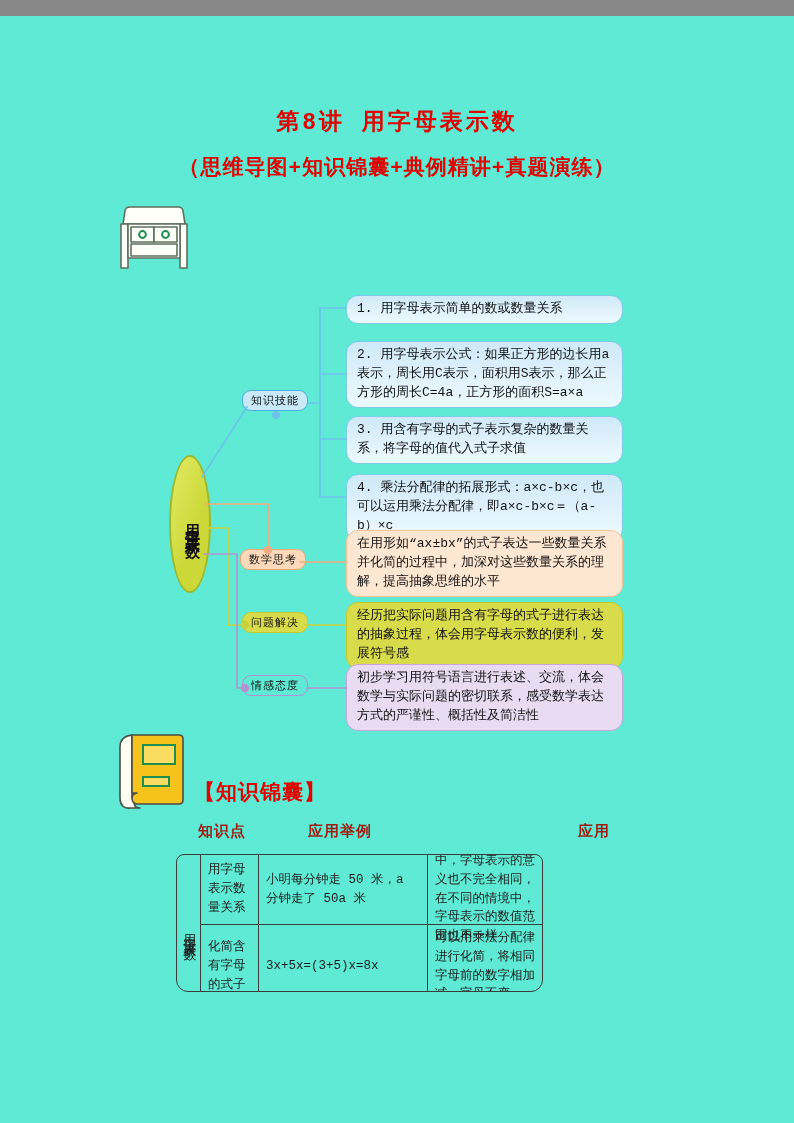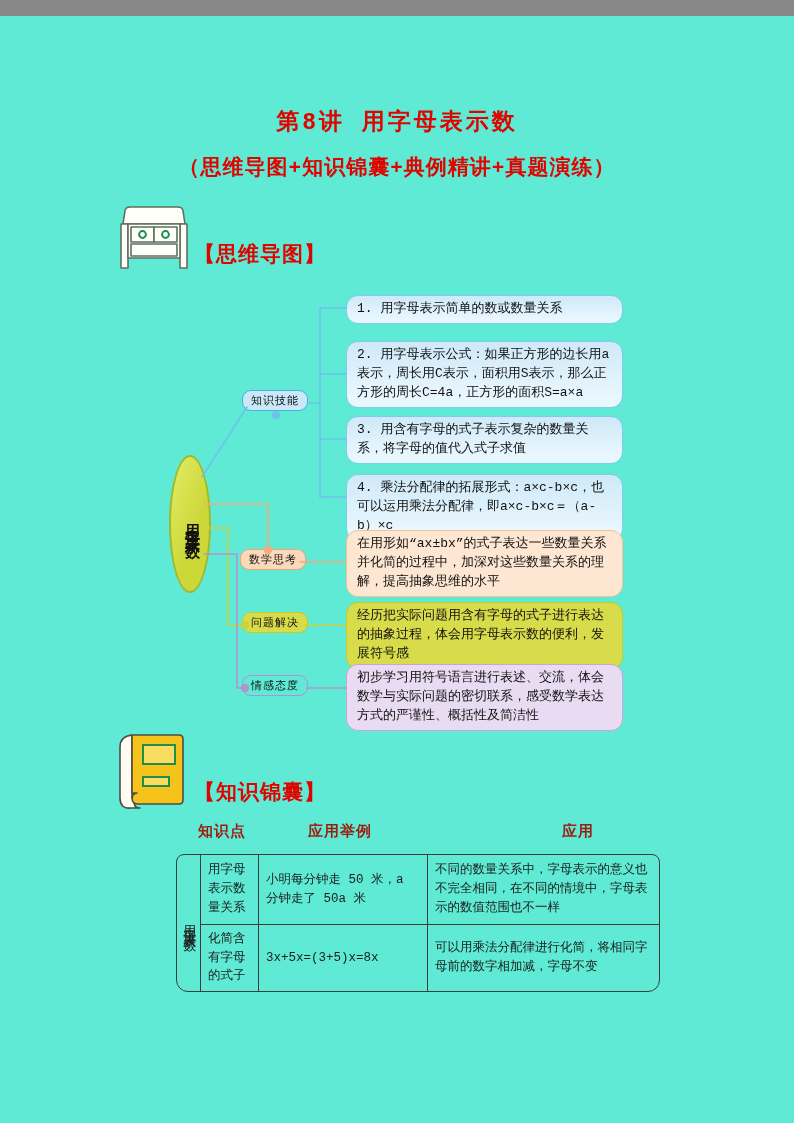--- a/index.html
+++ b/index.html
@@ -45,23 +45,23 @@
   .mm-box.blue{background:linear-gradient(180deg,#cfe9f8 0%,#e9f7fe 85%);border-color:var(--blue-border);}
   .box-1{top:279px;}
   .box-2{top:325px;}
   .box-3{top:400px;}
   .box-4{top:458px;}
   .box-think{top:514px;background:var(--orange-fill);border-color:var(--orange-border);}
   .box-solve{top:586px;background:var(--green-fill);border-color:var(--green-border);}
   .box-emotion{top:648px;background:var(--purple-fill);border-color:var(--purple-border);}
   
   .tbl-header{top:806px;font-size:15px;font-weight:bold;color:var(--header-maroon);letter-spacing:1px;white-space:nowrap;}
-  .th-1{left:198px;} .th-2{left:308px;} .th-3{left:562px;}
+  .th-1{left:198px;} .th-2{left:308px;} .th-3{left:578px;}
   .tbl{
-    left:176px;top:838px;width:484px;height:138px;box-sizing:border-box;
+    left:176px;top:838px;width:367px;height:138px;box-sizing:border-box;
     border:1.5px solid var(--table-border);border-radius:8px 8px 12px 12px;
     display:grid;grid-template-columns:24px 58px 169px 1fr;grid-template-rows:70px 1fr;
     font-size:12.5px;line-height:1.5;color:#1c1c1c;overflow:hidden;
   }
   .cell{padding:4px 7px;display:flex;align-items:center;box-sizing:border-box;}
   .bR{border-right:1px solid var(--table-border);}
   .bB{border-bottom:1px solid var(--table-border);}
   .cell-vert{
     grid-row:1/3;justify-content:center;padding:4px 2px;
     writing-mode:vertical-rl;text-orientation:upright;font-size:13px;letter-spacing:3px;
@@ -83,21 +83,20 @@
         <rect x="68" y="20" width="7" height="44"></rect>
         <rect x="16" y="20" width="52" height="34"></rect>
         <rect x="19" y="23" width="23" height="15"></rect>
         <rect x="42" y="23" width="23" height="15"></rect>
         <rect x="19" y="40" width="46" height="12"></rect>
       </g>
       <circle cx="30.5" cy="30.5" r="3.4" fill="none" stroke="#1d8e4e" stroke-width="2"></circle>
       <circle cx="53.5" cy="30.5" r="3.4" fill="none" stroke="#1d8e4e" stroke-width="2"></circle>
     </svg>
   </div>
-  <div class="abs sec-heading" style="left:194px;top:224px;">【思维导图】</div>
 
   <div class="abs root-node">用字母表示数</div>
 
   <div class="abs mm-label lbl-skill">知识技能</div>
   <div class="abs mm-label lbl-think">数学思考</div>
   <div class="abs mm-label lbl-solve">问题解决</div>
   <div class="abs mm-label lbl-emotion">情感态度</div>
 
   <div class="abs mm-box blue box-1">1.  用字母表示简单的数或数量关系</div>
   <div class="abs mm-box blue box-2">2.  用字母表示公式：如果正方形的边长用a表示，周长用C表示，面积用S表示，那么正方形的周长C=4a，正方形的面积S=a×a</div>

